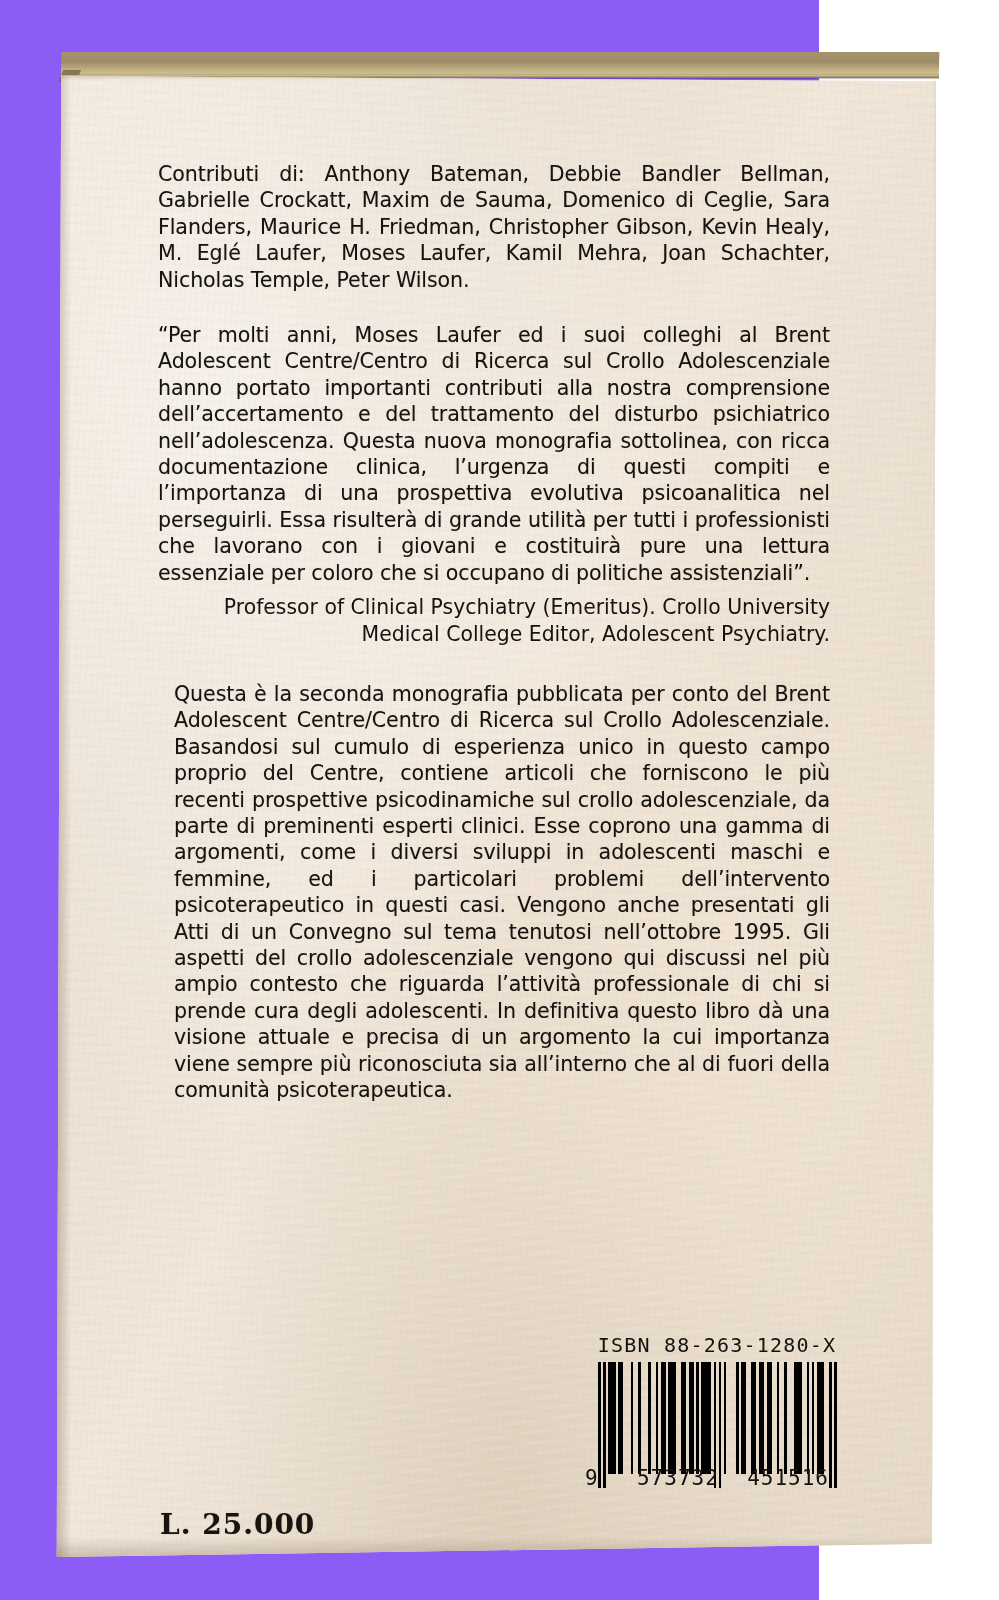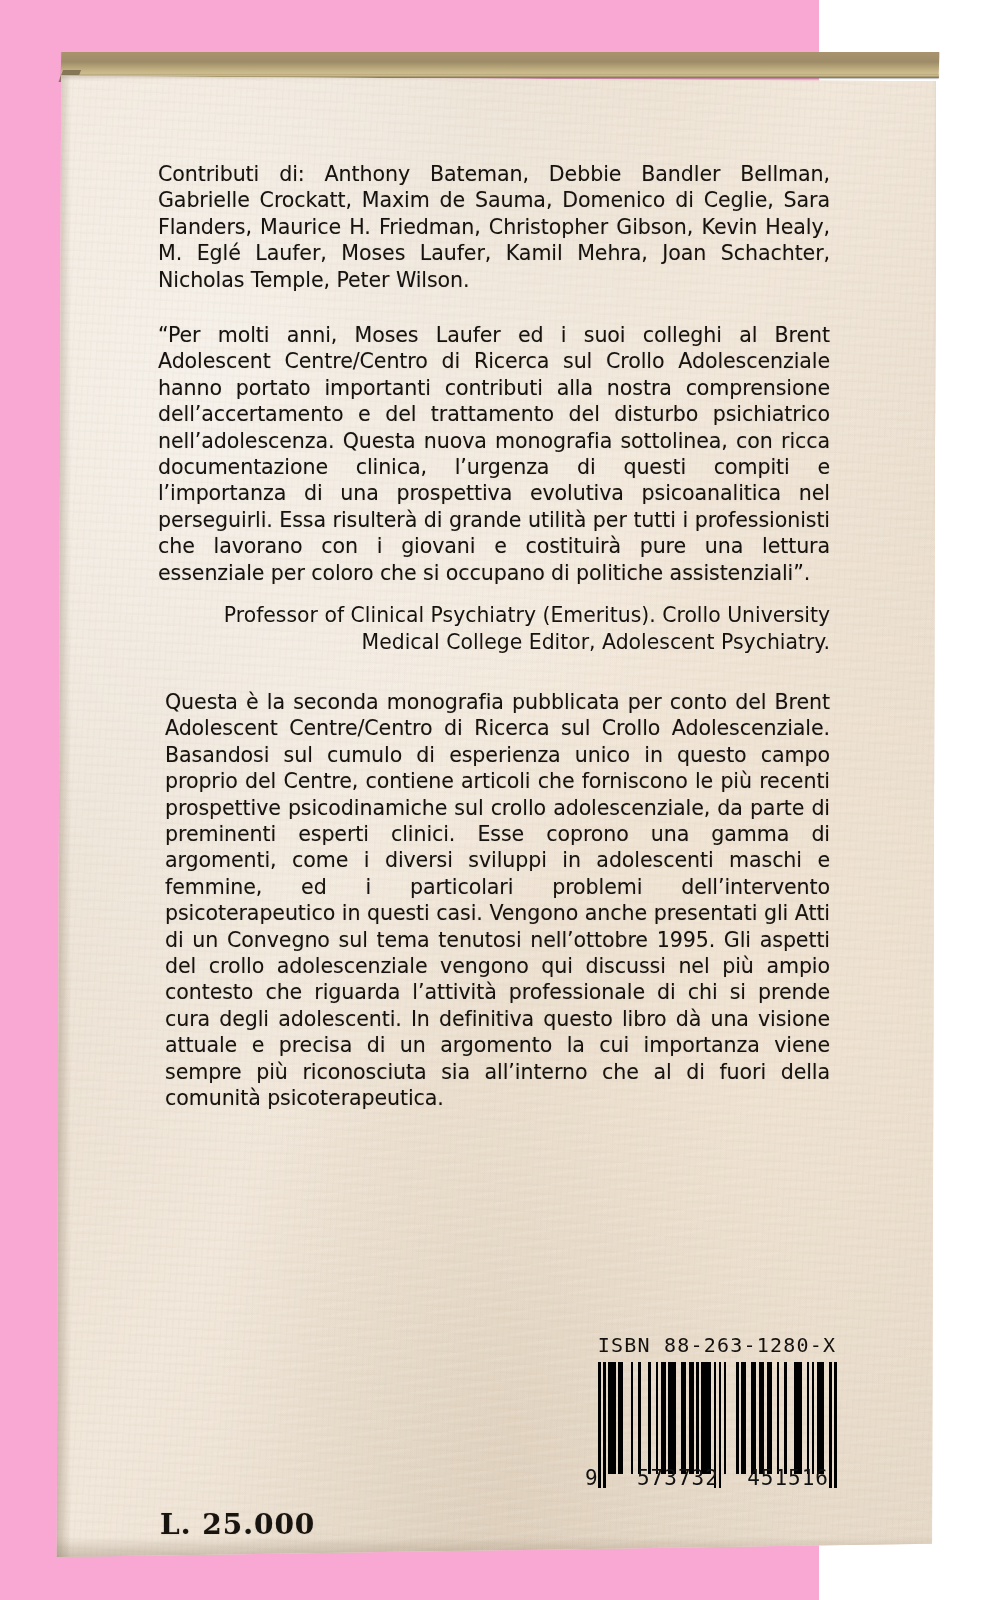--- a/index.html
+++ b/index.html
@@ -2,21 +2,21 @@
 <html><head>
 <meta charset="utf-8">
 <style>
   html,body{margin:0;padding:0;}
   body{
     width:999px;height:1600px;
     background:#ffffff;
     font-family:"Liberation Serif", serif;
     overflow:hidden;
   }
-  #stage{position:relative;width:819px;height:1600px;background:#f9a8d4;}
+  #stage{position:relative;width:819px;height:1600px;background:#8b5cf6;}
 
   
   #book{
     position:absolute;
     left:55px; top:52px;
     width:884px; height:1505px;
   }
 
   
   .page-edge-top{
@@ -84,37 +84,37 @@
     font-family:"DejaVu Sans", sans-serif;
     font-size:20.6px;
     line-height:26.4px;
     text-align:justify;
     letter-spacing:-0.1px;
     text-shadow:0 0 1px rgba(40,30,20,.22);
   }
   .blk.nojust{text-align:left;}
   .contrib{margin:0 0 0 0;}
   .cura{margin:0;}
-  .quote{margin:29px 0 16px 0;}
+  .quote{margin:29px 0 8px 0;}
   .attrib-name{
     margin:30px 0 0 0;
     text-align:right;
     font-family:"DejaVu Serif", serif;
     font-size:19.4px;
     line-height:25px;
     letter-spacing:.3px;
   }
   .attrib-role{
     margin:2px 0 0 0;
     text-align:right;
     font-family:"DejaVu Sans", sans-serif;
     font-size:20.4px;
     line-height:26.4px;
   }
-  .descr{margin:34px 0 0 7px;}
+  .descr{margin:34px 0 0 16px;}
 
   
   .barcode-zone{
     position:absolute;
     left:536px; top:1257px;
     width:252px;
   }
   .isbn-text{
     font-family:"DejaVu Sans Mono", monospace;
     font-size:20px;

